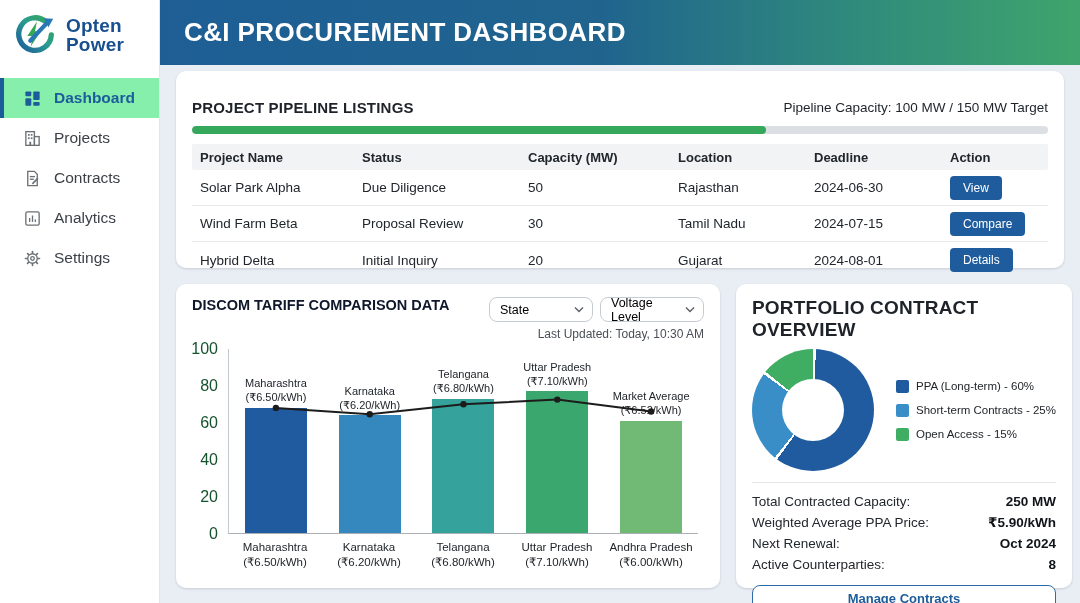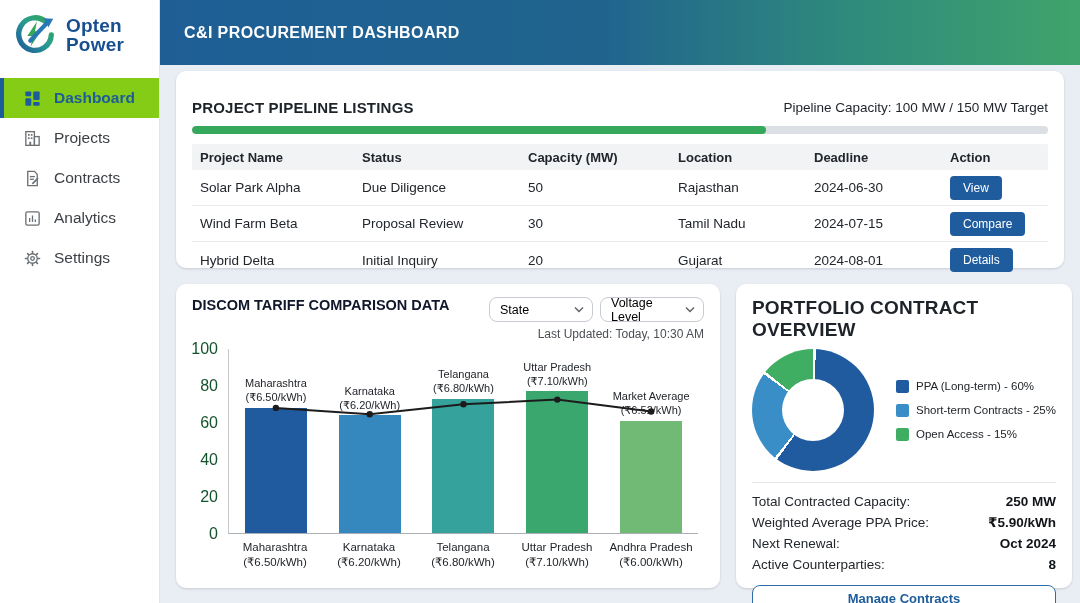--- a/index.html
+++ b/index.html
@@ -7,27 +7,27 @@
   body { font-family:"Liberation Sans","DejaVu Sans",sans-serif; background:#e9eef5; color:#21262c; }
 
   .app { display:flex; width:1080px; height:603px; }
 
   
   .sidebar { width:160px; background:#ffffff; border-right:1px solid #e2e6ea; flex-shrink:0; }
   .logo-row { display:flex; align-items:center; gap:8px; padding:12px 8px 14px 12px; }
   .brand-text { display:flex; flex-direction:column; font-weight:bold; font-size:19px; line-height:1.02; color:#174f8f; letter-spacing:.2px; }
   .nav { margin-top:6px; }
   .nav-item { display:flex; align-items:center; gap:12px; height:40px; padding-left:18px; font-size:15.5px; color:#3c4147; cursor:pointer; border-left:4px solid transparent; }
-  .nav-item.active { background:#84cc16; border-left:4px solid #1d5c9b; color:#1d5c9b; font-weight:bold; }
+  .nav-item.active { background:#86efac; border-left:4px solid #1d5c9b; color:#1d5c9b; font-weight:bold; }
   .nav-icon { width:20px; height:20px; display:flex; align-items:center; justify-content:center; }
 
   
   .main { flex:1; display:flex; flex-direction:column; min-width:0; }
   .header { height:65px; background:linear-gradient(90deg,#1e5e95 0%,#20648e 48%,#2f8a7c 75%,#3fa46c 100%); display:flex; align-items:center; padding-left:24px; flex-shrink:0; }
-  .header-title { color:#ffffff; font-size:16px; font-weight:bold; letter-spacing:.4px; }
+  .header-title { color:#ffffff; font-size:26px; font-weight:bold; letter-spacing:.4px; }
   .content { padding:6px 16px 14px; flex:1; }
 
   .panel { background:#ffffff; border-radius:10px; box-shadow:0 1px 3px rgba(16,24,40,.10), 0 1px 2px rgba(16,24,40,.05); }
 
   
   .pipeline-panel { height:197px; padding:28px 16px; margin-bottom:16px; }
   .pipeline-head { display:flex; justify-content:space-between; align-items:center; }
   .panel-title { font-size:15px; font-weight:bold; color:#1d2329; letter-spacing:.2px; }
   .capacity-summary { font-size:13.5px; color:#1d2329; }
   .progress-track { margin-top:10px; height:8px; border-radius:5px; background:#dcdfe3; overflow:hidden; }

